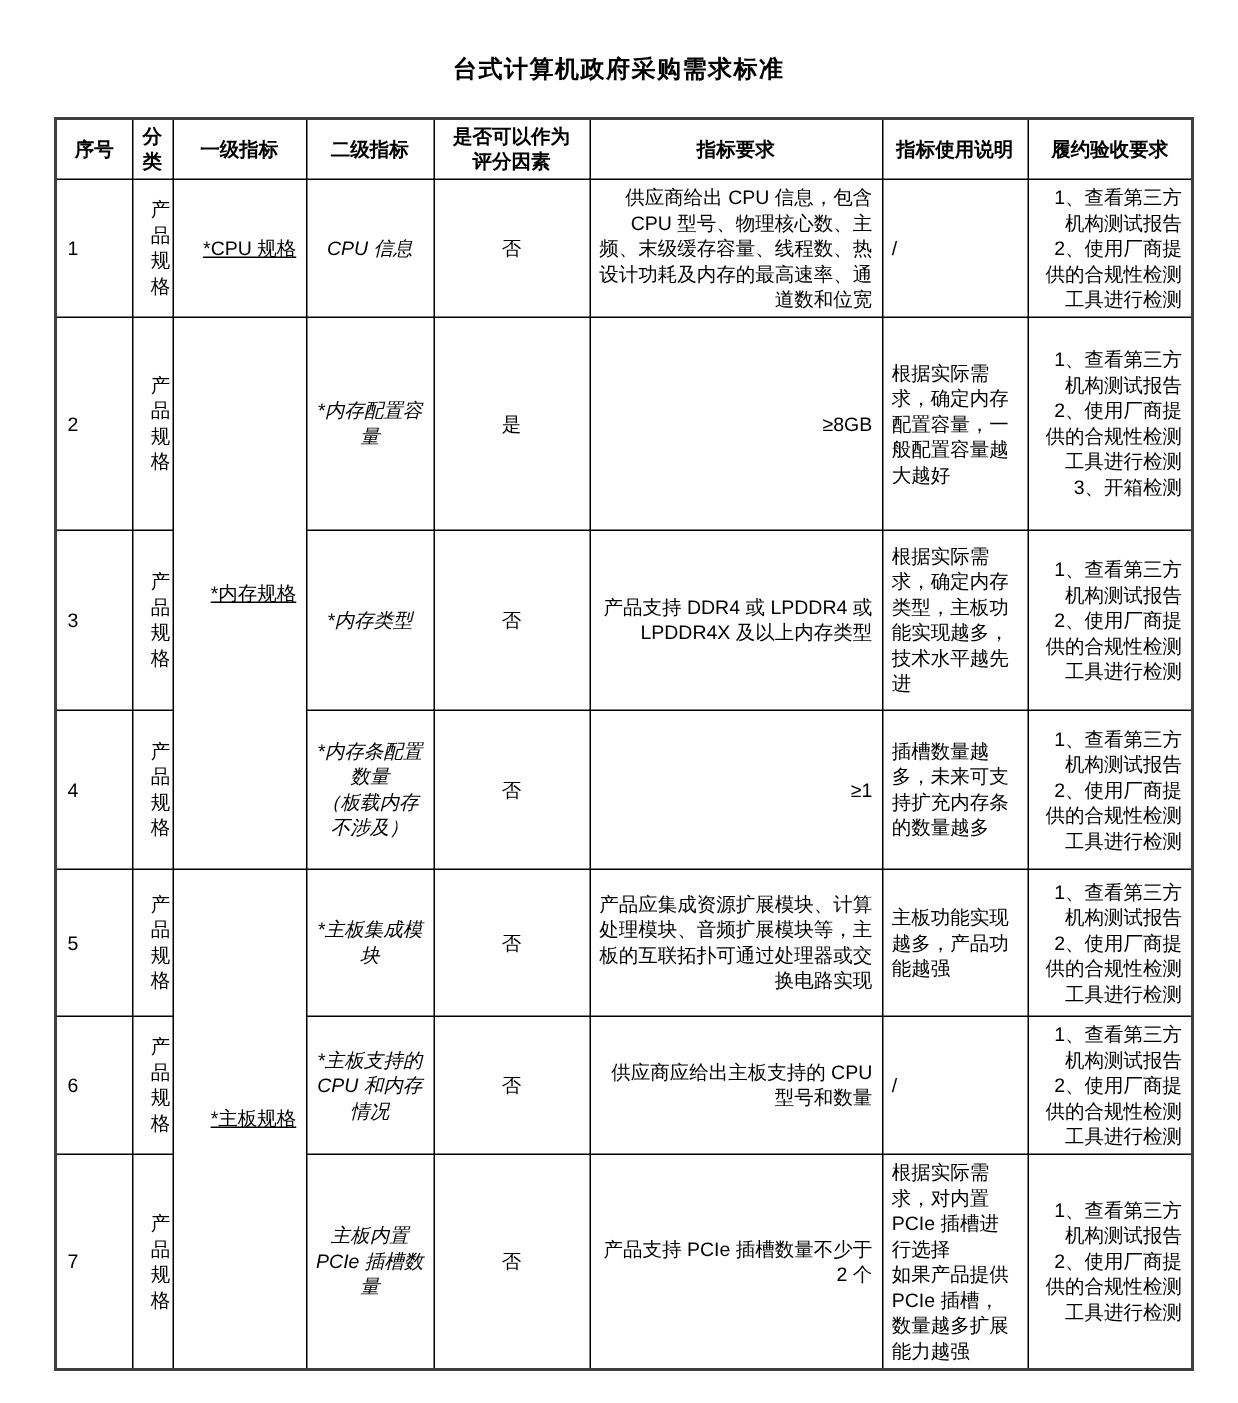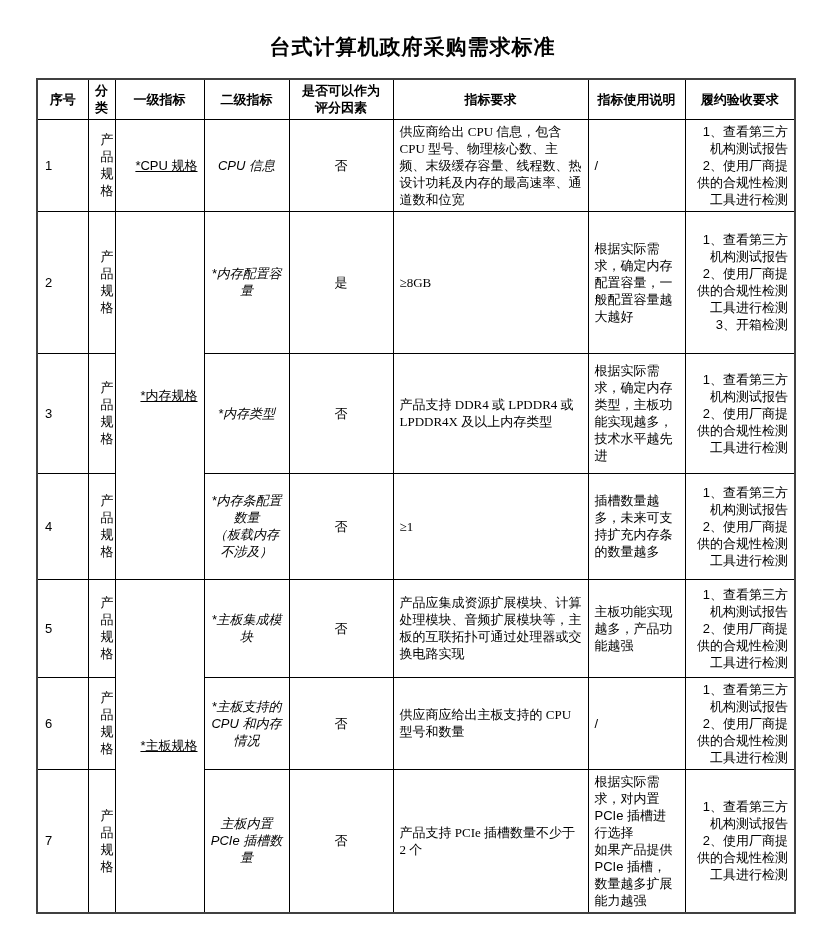--- a/index.html
+++ b/index.html
@@ -14,21 +14,21 @@
     width: 825px;
     height: 935px;
     background: #ffffff;
     overflow: hidden;
   }
   .doc-title {
     margin: 0;
     padding-top: 32px;
     height: 62px;
     text-align: center;
-    font-size: 21px;
+    font-size: 16px;
     line-height: 30px;
     font-weight: bold;
     letter-spacing: 1px;
   }
   .table-wrap {
     margin: 16px 0 0 36px;
   }
   table.spec-table {
     border-collapse: collapse;
     table-layout: fixed;
@@ -55,21 +55,21 @@
   tr.h-r3   { height: 120px; }
   tr.h-r4   { height: 106px; }
   tr.h-r5   { height: 98px; }
   tr.h-r6   { height: 92px; }
   tr.h-r7   { height: 143px; }
   td.c-no   { text-align: left; padding-left: 7px; }
   td.c-cat  { text-align: right; padding: 2px 1px; word-break: break-all; }
   td.c-l1   { text-align: right; text-decoration: underline; }
   td.c-l2   { text-align: center; font-style: italic; }
   td.c-score{ text-align: center; }
-  td.c-req  { text-align: left; font-family: Liberation Serif, serif; }
+  td.c-req  { text-align: right; }
   td.c-use  { text-align: left; }
   td.c-acc  { text-align: right; }
 </style>
 </head>
 <body>
 
 <div class="page">
 
   <h1 class="doc-title">台式计算机政府采购需求标准</h1>
 

